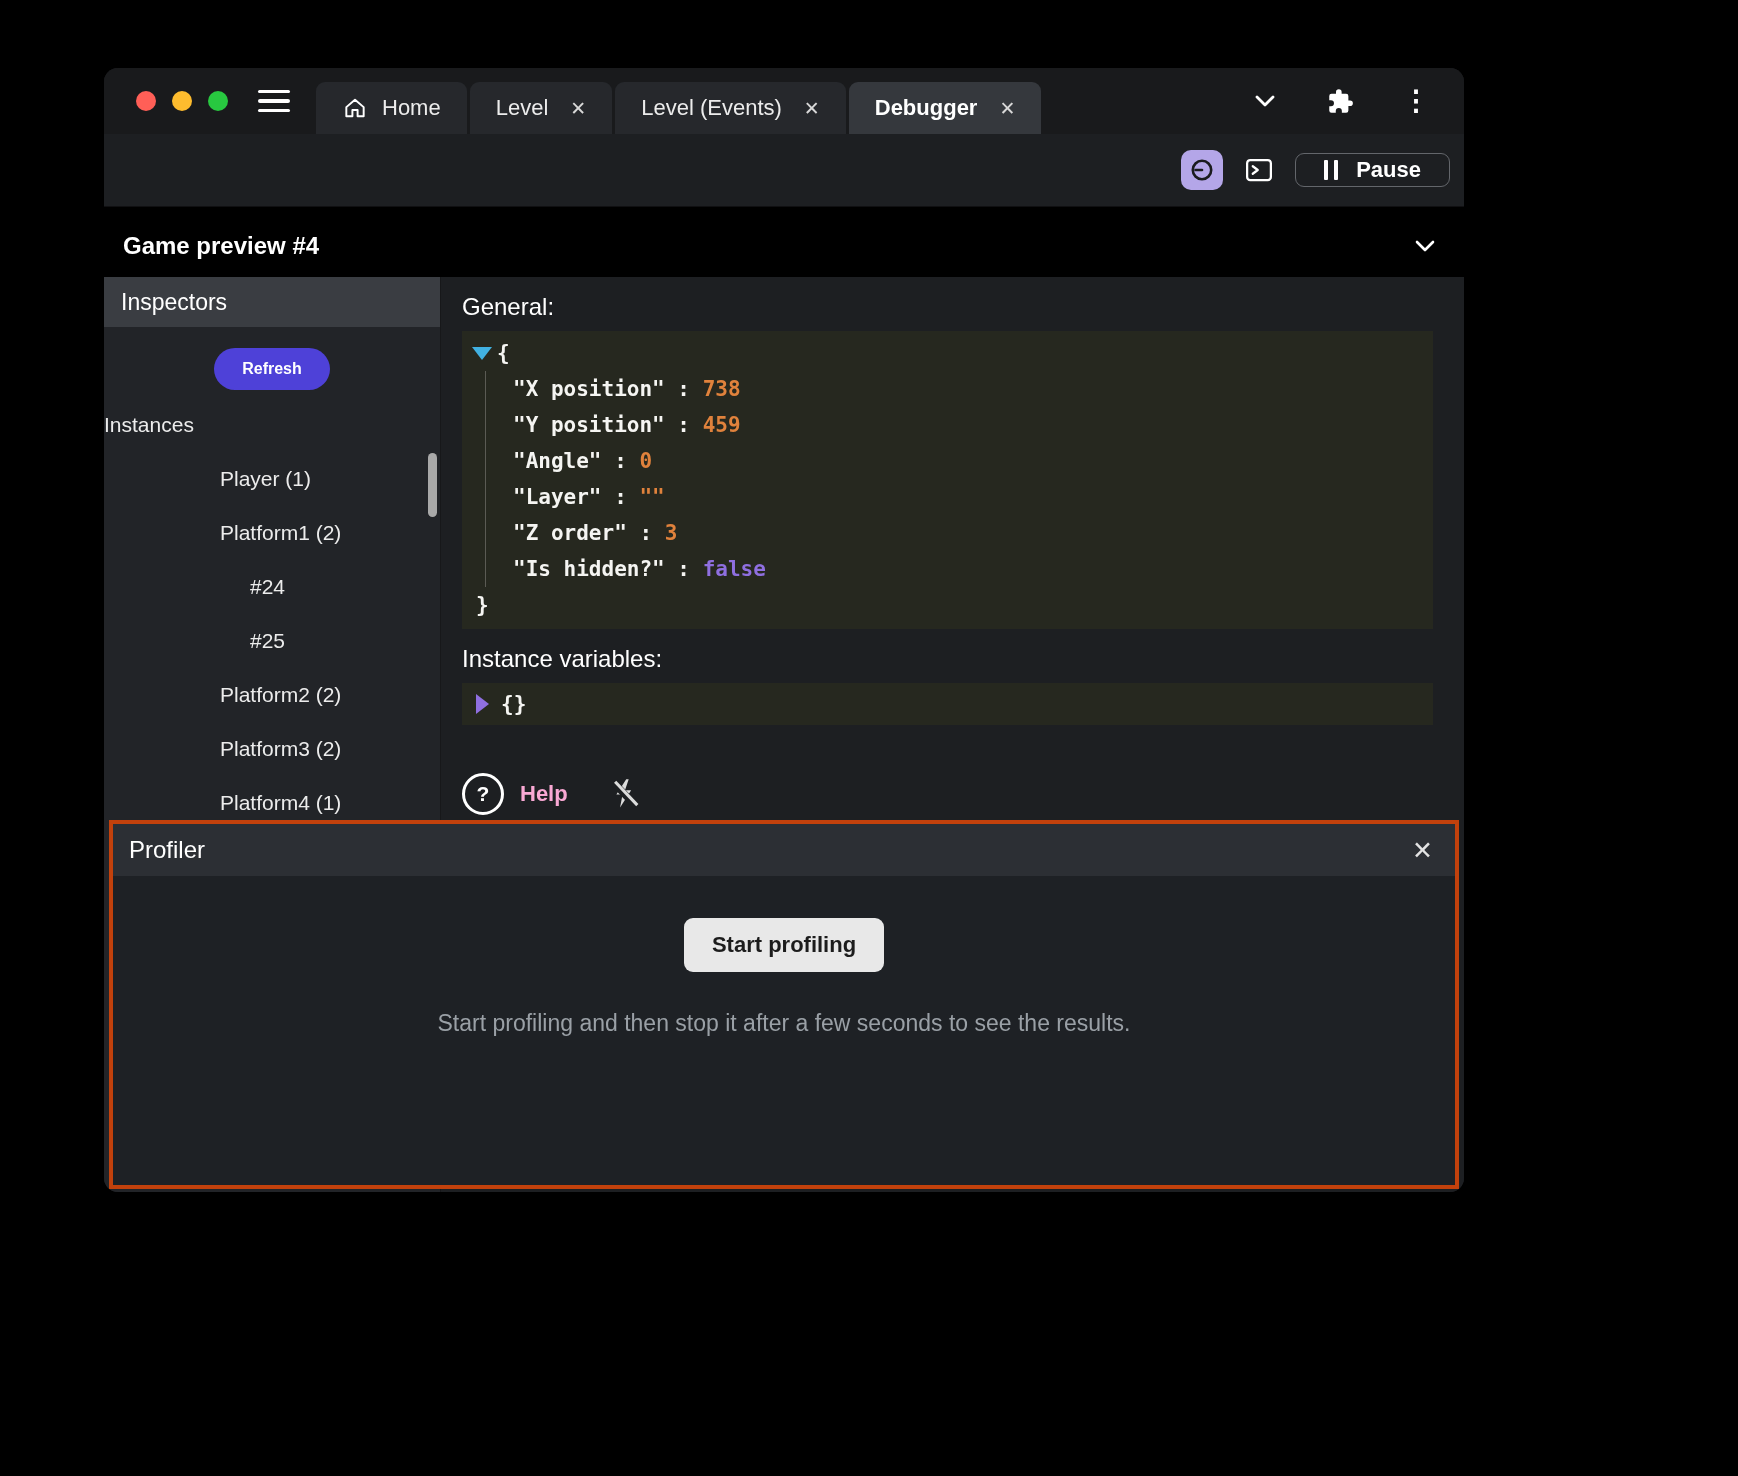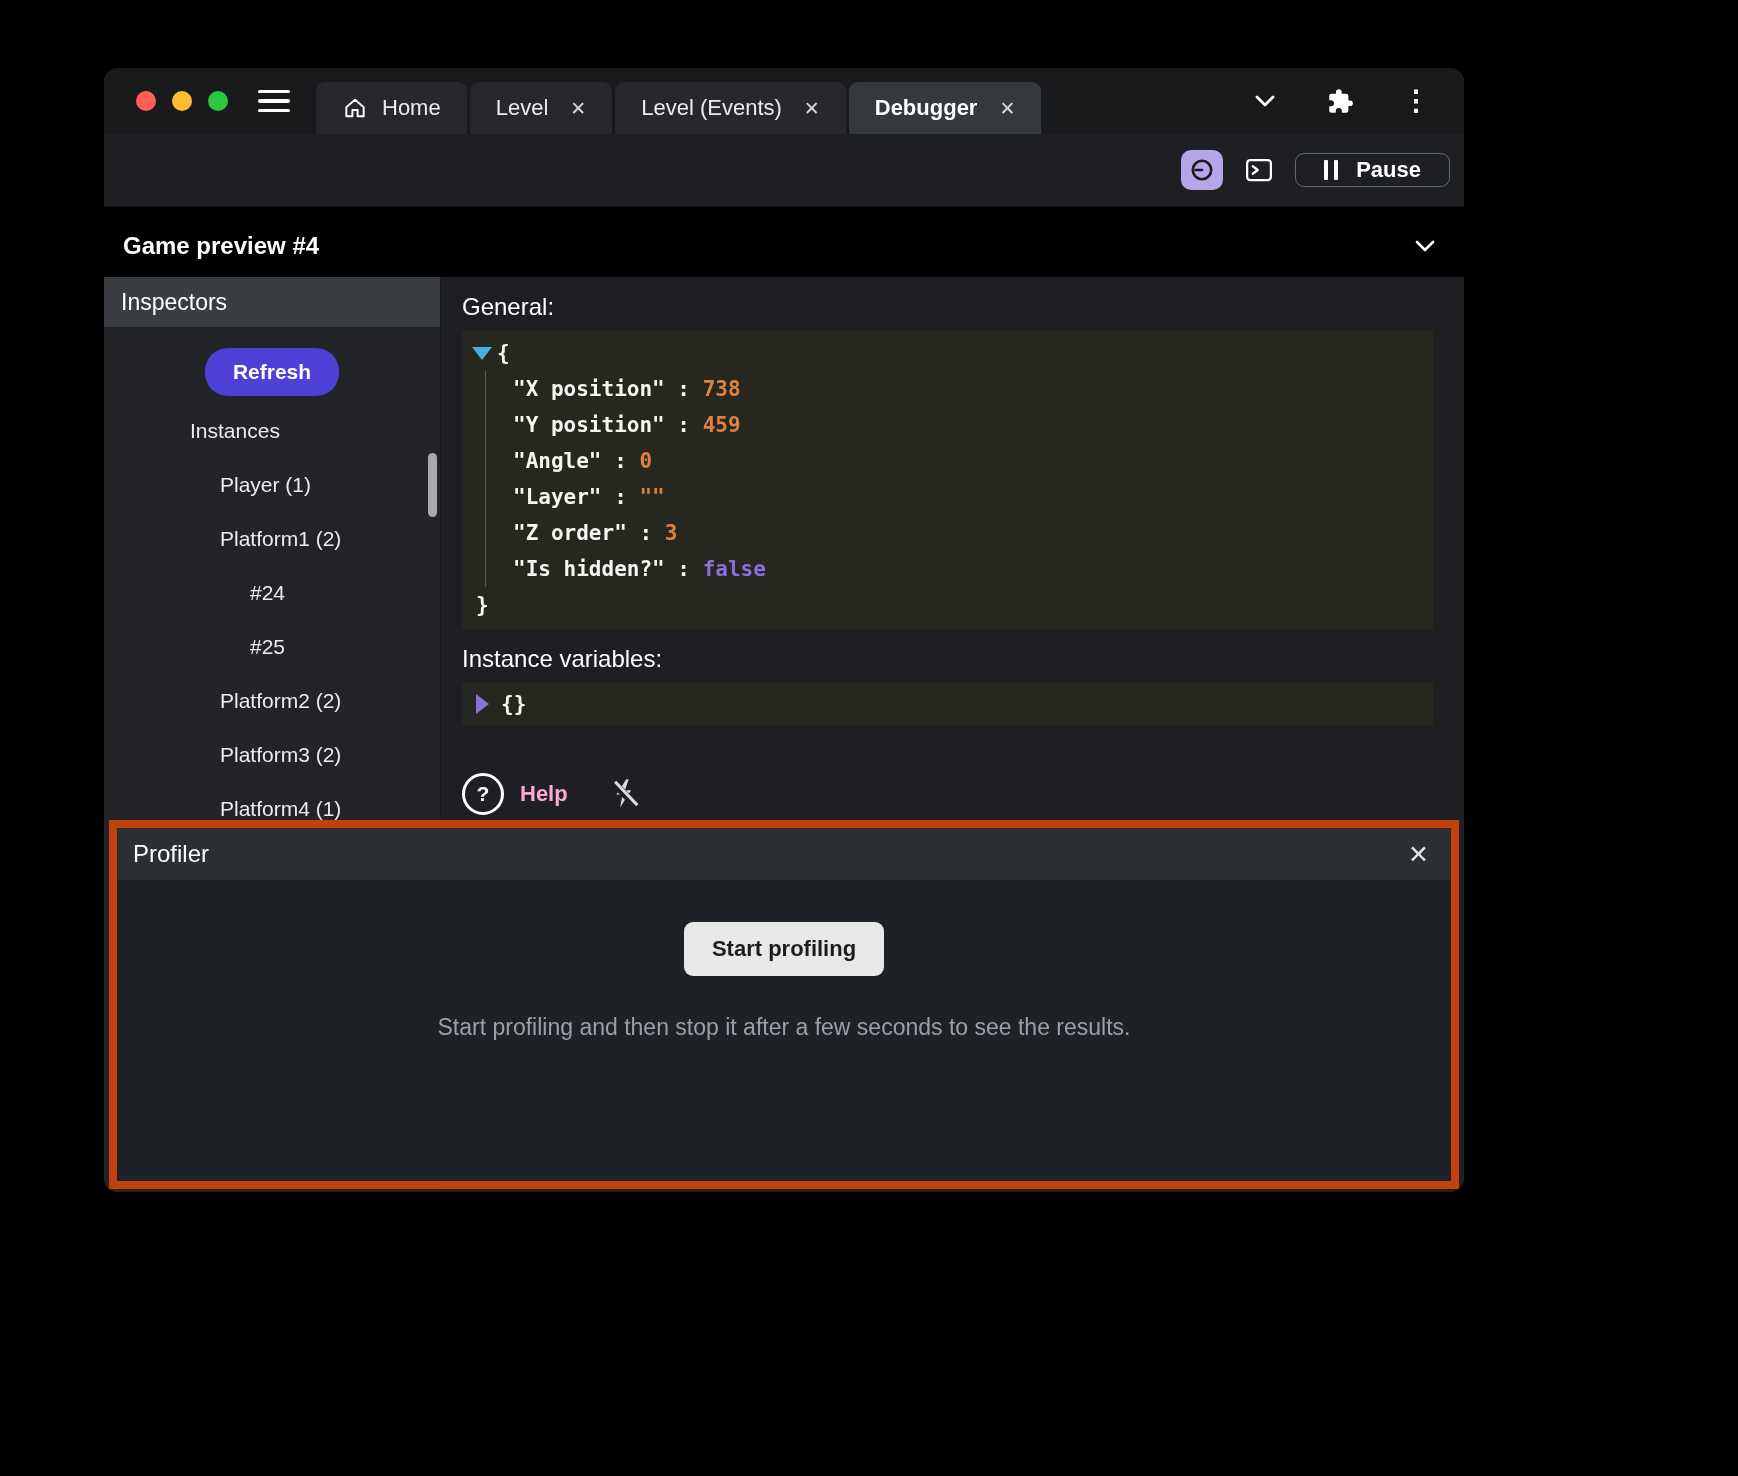--- a/index.html
+++ b/index.html
@@ -41,25 +41,25 @@
   .pause-bars i{display:block;width:4px;height:20px;background:#fff;border-radius:1px;}
   
   .preview-bar{height:62px;background:#000000;display:flex;align-items:center;justify-content:space-between;
                padding:8px 26px 0 19px;font-size:24px;font-weight:bold;color:#fff;border-top:1px solid #101012;cursor:pointer;gap:40px;}
   
   .content{display:flex;height:924px;}
   .sidebar{width:336px;background:#222428;position:relative;flex-shrink:0;}
   .sidebar-header{height:50px;background:#3a3d42;display:flex;align-items:center;padding-left:17px;
                   font-size:23px;color:#fff;}
   .refresh-wrap{display:flex;justify-content:center;margin-top:21px;}
-  .refresh{background:#4e41d8;color:#fff;font-weight:bold;font-size:21px;border:none;border-radius:23px;
+  .refresh{background:#4e41d8;color:#fff;font-weight:bold;font-size:16px;border:none;border-radius:23px;
            padding:12px 28px;font-family:"Liberation Sans",sans-serif;cursor:pointer;}
   .tree{margin-top:8px;font-size:21px;color:#ececec;}
   .tree-item{height:54px;display:flex;align-items:center;cursor:pointer;}
-  .lvl0{padding-left:86px;}
+  .lvl0{}
   .lvl1{padding-left:116px;}
   .lvl2{padding-left:146px;}
   .scroll-thumb{position:absolute;right:3px;top:176px;width:9px;height:64px;background:#a9a9a9;border-radius:5px;cursor:grab;}
   .main{flex:1;background:#1d1f22;padding:0 31px 0 21px;overflow:hidden;border-left:1px solid #17181a;}
   .section-label{font-size:24px;color:#fff;margin-top:16px;height:28px;line-height:28px;}
   
   .code-box{background:#26281f;margin-top:10px;padding:4px 14px 6px;
             font-family:"DejaVu Sans Mono",monospace;font-size:21px;font-weight:bold;color:#f5f5f2;}
   .code-line{height:36px;display:flex;align-items:center;white-space:pre;}
   .tri-down{width:0;height:0;border-left:10px solid transparent;border-right:10px solid transparent;
@@ -74,21 +74,21 @@
   .jstr{color:#e0823c;}
   .jbool{color:#8f6fe0;}
   .code-box.small{display:flex;align-items:center;height:38px;padding:2px 14px;margin-top:10px;}
   
   .help-row{display:flex;align-items:center;margin-top:48px;}
   .help-circle{width:36px;height:36px;border:3px solid #fff;border-radius:50%;display:flex;align-items:center;
                justify-content:center;font-weight:bold;font-size:21px;color:#fff;cursor:pointer;}
   .help-label{font-size:22px;font-weight:bold;color:#f9a8d4;margin-left:16px;cursor:pointer;}
   .flash-off{margin-left:42px;cursor:pointer;display:flex;}
   
-  .profiler{position:absolute;left:5px;right:5px;top:752px;bottom:3px;border:8px solid #c2410c;
+  .profiler{position:absolute;left:5px;right:5px;top:752px;bottom:3px;border:4px solid #c2410c;
             background:#1e2125;display:flex;flex-direction:column;}
   .profiler-header{height:52px;background:#2c2f34;display:flex;align-items:center;justify-content:space-between;
                    padding:0 22px 0 16px;font-size:24px;color:#fff;flex-shrink:0;}
   .profiler-close{font-size:25px;color:#e3e3e3;cursor:pointer;line-height:1;}
   .profiler-body{flex:1;display:flex;flex-direction:column;align-items:center;padding-top:42px;}
   .start-btn{background:#e8e8e8;color:#1c1c1c;font-weight:bold;font-size:22px;border:none;border-radius:9px;
              padding:14px 28px;font-family:"Liberation Sans",sans-serif;cursor:pointer;}
   .hint{margin-top:38px;color:#9aa0a6;font-size:23px;}
   svg{display:block;}
 </style>

